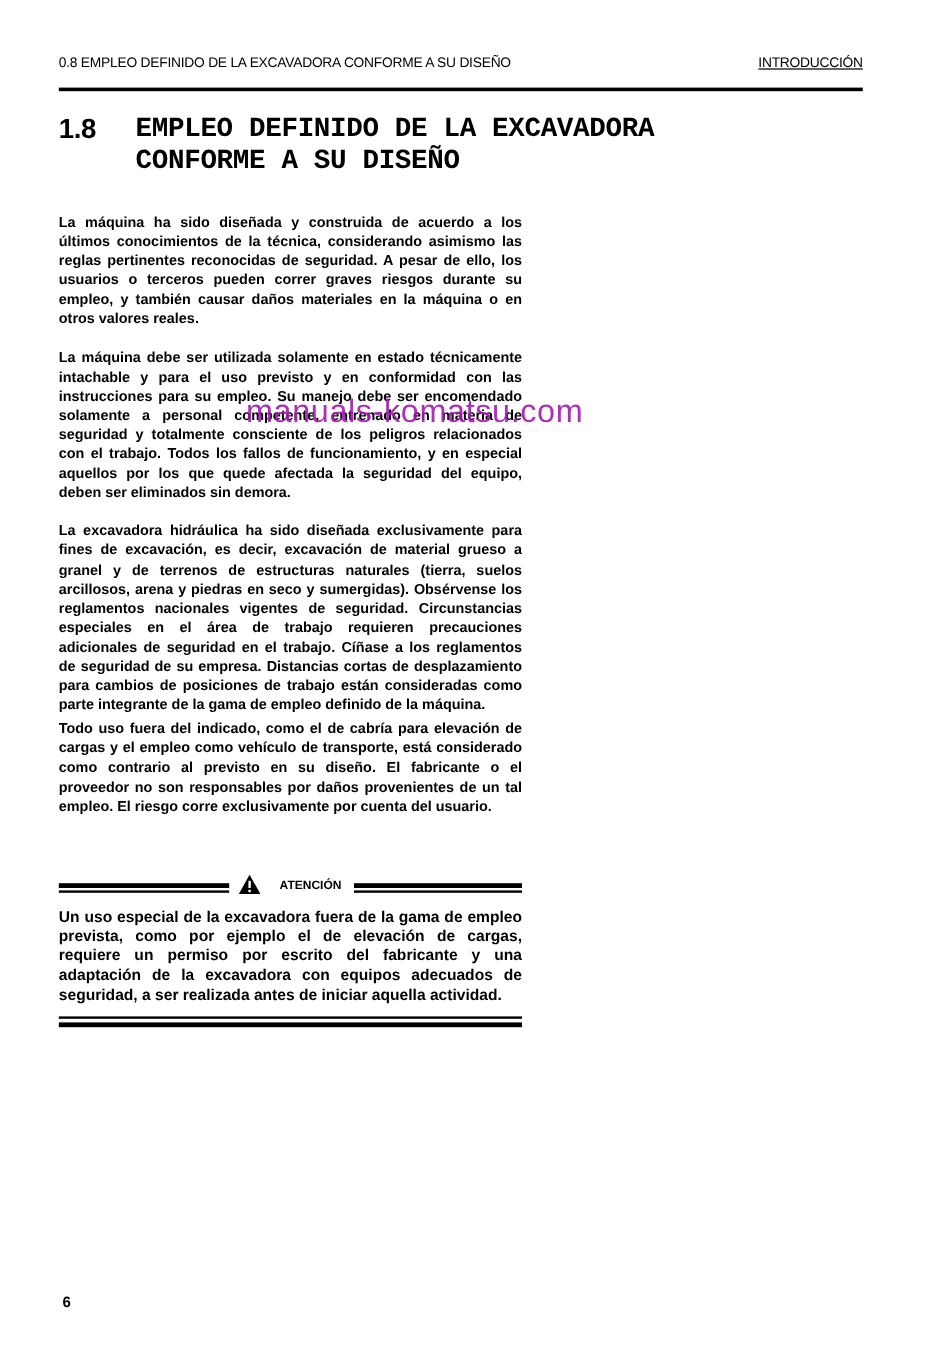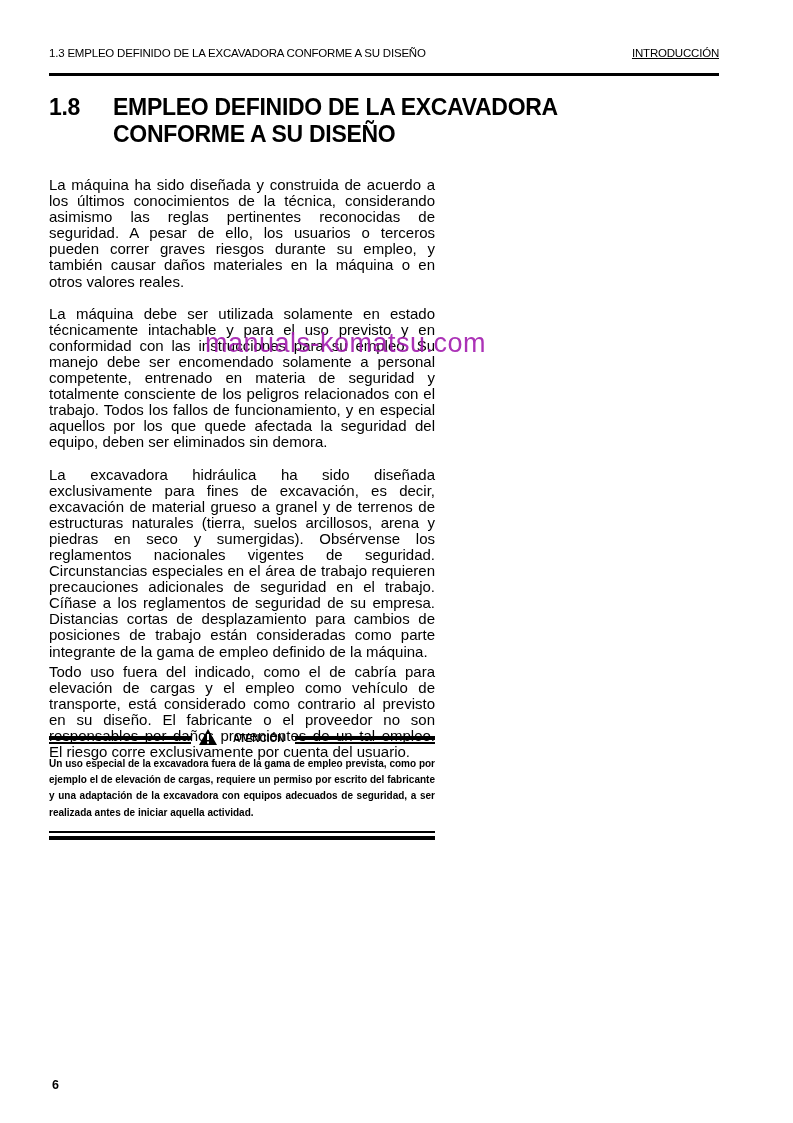--- a/index.html
+++ b/index.html
@@ -5,50 +5,50 @@
   html, body { margin: 0; padding: 0; background: #ffffff; }
   body { width: 793px; height: 1123px; position: relative; overflow: hidden;
          font-family: "Liberation Sans", sans-serif; color: #000; }
   .running-head { position: absolute; left: 49px; top: 47px; width: 670px; height: 20px; }
   .rh-left { position: absolute; left: 0; top: 0; font-size: 11.5px; letter-spacing: -0.2px; }
   .rh-right { position: absolute; right: 0; top: 0; font-size: 11.5px; letter-spacing: -0.2px; text-decoration: underline; }
   .head-rule { position: absolute; left: 49px; top: 73px; width: 670px; height: 3px; background: #000; }
 
   .title { position: absolute; left: 49px; top: 94px; width: 600px; font-weight: bold; font-size: 23px; line-height: 27px; letter-spacing: -0.3px; }
   .title-num { position: absolute; left: 0; top: 0; }
-  .title-text { position: absolute; left: 64px; top: 0; width: 540px; }
+  .title-text { position: absolute; left: 64px; top: 0; width: 540px; font-family: Liberation Mono, monospace; }
 
-  .body { position: absolute; left: 49px; top: 177px; width: 386px; font-size: 15px; line-height: 16.1px; }
+  .body { position: absolute; left: 49px; top: 177px; width: 386px; font-size: 12px; line-height: 16.1px; font-weight: bold; }
   .para { margin: 0 0 16px 0; text-align: justify; }
   .para.tight { margin-bottom: 4px; }
 
   .watermark { position: absolute; left: 205px; top: 328px; font-size: 27px; color: #a21caf; opacity: 0.9; letter-spacing: 0.5px; font-family: "Liberation Sans", sans-serif; }
 
   .warn { position: absolute; left: 49px; top: 728px; width: 386px; }
   .warn-header { position: relative; height: 22px; }
   .bar-left, .bar-right { position: absolute; top: 8px; height: 8px; }
   .bar-left { left: 0; width: 142px; }
   .bar-right { right: 0; width: 140px; }
   .bar-thick { height: 4px; background: #000; }
   .bar-gap { height: 2px; }
   .bar-thin { height: 2px; background: #000; }
   .warn-label { position: absolute; left: 150px; top: 1px; font-weight: bold; font-size: 10px; display: flex; align-items: center; gap: 16px; }
-  .warn-text { font-weight: bold; font-size: 10px; line-height: 16.2px; text-align: justify; margin-top: 6px; }
+  .warn-text { font-weight: bold; font-size: 13px; line-height: 16.2px; text-align: justify; margin-top: 6px; }
   .warn-footer { margin-top: 10px; }
   .foot-thin { height: 2px; background: #000; }
   .foot-gap { height: 3px; }
   .foot-thick { height: 4px; background: #000; }
 
   .page-num { position: absolute; left: 52px; top: 1078px; font-weight: bold; font-size: 12.5px; }
 </style>
 </head>
 <body>
 
 <div class="running-head">
-  <span class="rh-left">1.3 EMPLEO DEFINIDO DE LA EXCAVADORA CONFORME A SU DISEÑO</span>
+  <span class="rh-left">0.8 EMPLEO DEFINIDO DE LA EXCAVADORA CONFORME A SU DISEÑO</span>
   <span class="rh-right">INTRODUCCIÓN</span>
 </div>
 <div class="head-rule"></div>
 
 <div class="title">
   <span class="title-num">1.8</span>
   <span class="title-text">EMPLEO DEFINIDO DE LA EXCAVADORA CONFORME A SU DISEÑO</span>
 </div>
 
 <div class="body">

